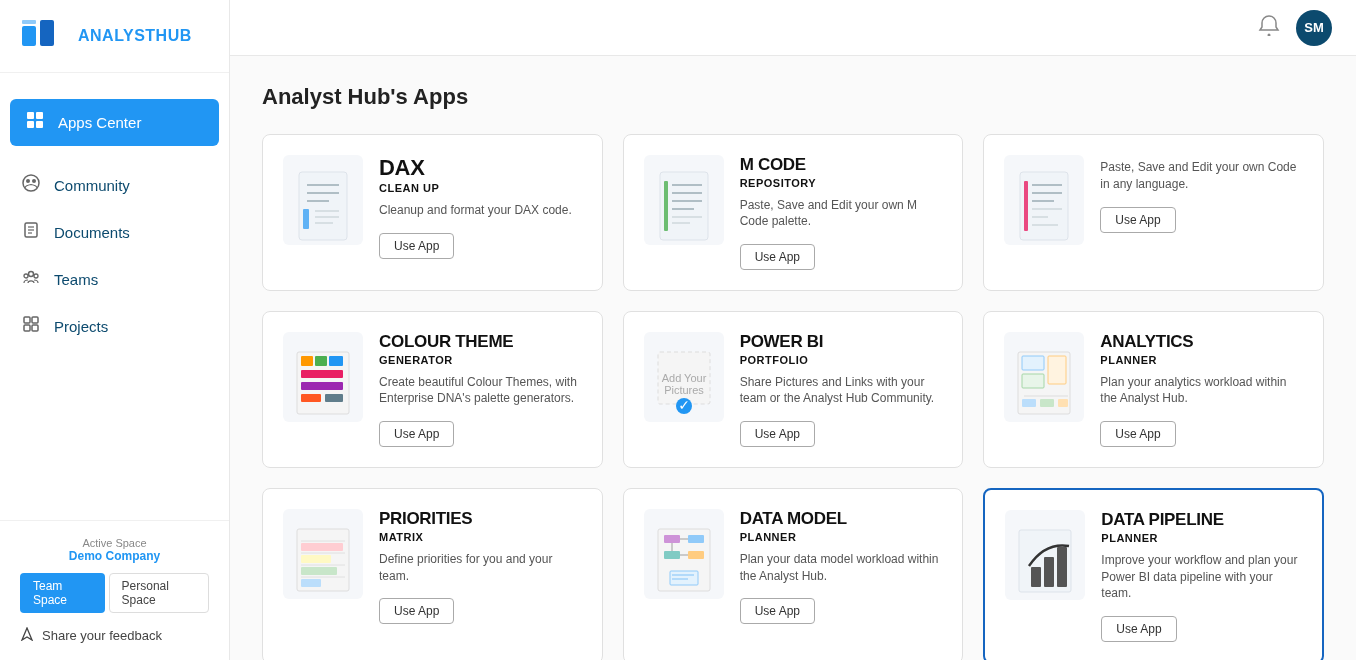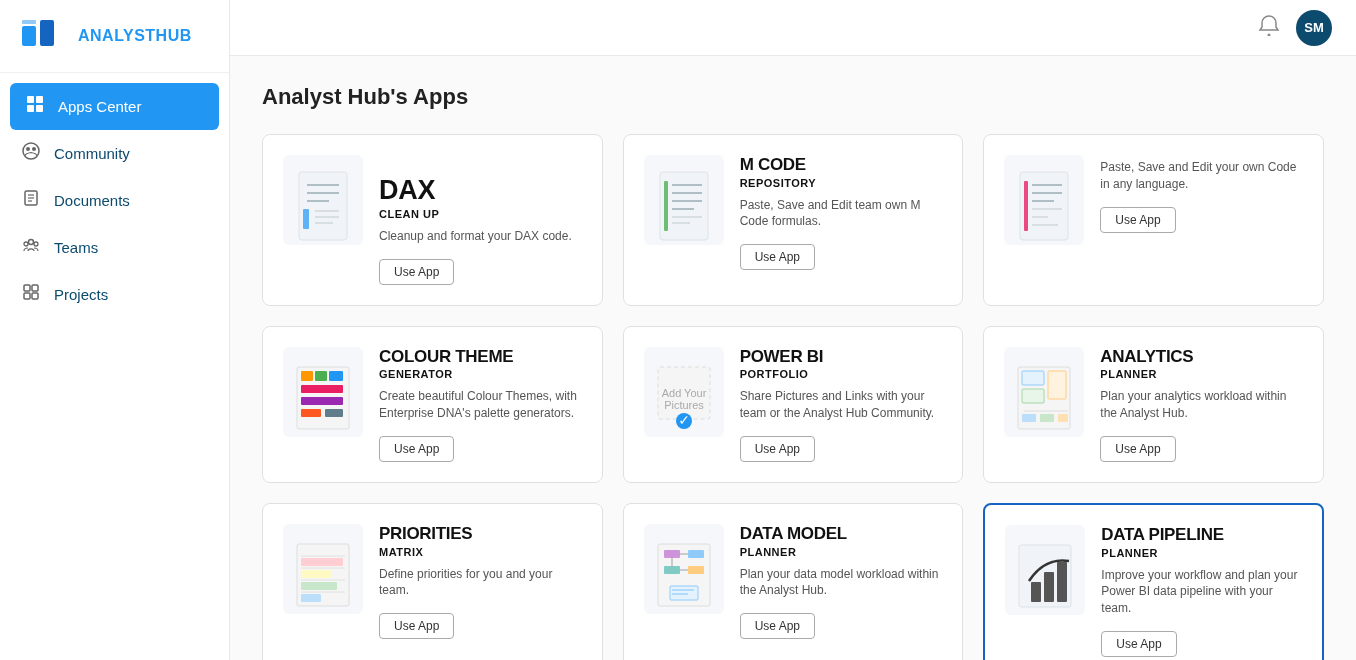--- a/index.html
+++ b/index.html
@@ -46,21 +46,21 @@
       cursor: pointer;
       font-size: 15px;
       color: #0c4a6e;
       border-radius: 0;
       text-decoration: none;
     }
     .nav-item.active {
       background: #2196f3;
       color: #fff;
       border-radius: 6px;
-      margin: 0 10px;
+      margin: 16px 10px;
       padding: 12px 14px;
     }
     .nav-item.active .nav-icon { color: #fff; }
     .nav-icon {
       font-size: 18px;
       width: 22px;
       text-align: center;
       color: #666;
     }
     .nav-label { font-weight: 500; }
@@ -200,21 +200,21 @@
       gap: 4px;
     }
     .app-name {
       font-size: 16px;
       font-weight: 900;
       color: #111;
       line-height: 1.15;
       text-transform: uppercase;
       letter-spacing: -0.3px;
     }
-    .app-name.large { font-size: 27px; margin-top: 20px; }
+    .app-name.large { font-size: 22px; }
     .app-name.medium { font-size: 17px; }
     .app-subtitle {
       font-size: 11px;
       font-weight: 700;
       color: #111;
       text-transform: uppercase;
       letter-spacing: 0.5px;
       margin-top: -2px;
     }
     .app-desc {
@@ -312,20 +312,36 @@
             <rect x="2" y="2" width="6" height="6" rx="1" fill="none" stroke="#666" stroke-width="1.5"></rect>
             <rect x="10" y="2" width="6" height="6" rx="1" fill="none" stroke="#666" stroke-width="1.5"></rect>
             <rect x="2" y="10" width="6" height="6" rx="1" fill="none" stroke="#666" stroke-width="1.5"></rect>
             <rect x="10" y="10" width="6" height="6" rx="1" fill="none" stroke="#666" stroke-width="1.5"></rect>
           </svg>
       </span>
       <span class="nav-label">Projects</span>
     </div>
   </div>
 
+  <div class="sidebar-bottom">
+    <div class="active-space-label">Active Space</div>
+    <div class="active-space-company">Demo Company</div>
+    <div class="space-tabs">
+      <div class="space-tab active-tab">Team Space</div>
+      <div class="space-tab inactive-tab">Personal Space</div>
+    </div>
+    <div class="feedback-item">
+      <span class="feedback-icon">
+        <svg width="14" height="14" viewBox="0 0 14 14">
+            <polygon points="7,1 2,13 7,10 12,13" fill="none" stroke="#444" stroke-width="1.3"></polygon>
+          </svg>
+      </span>
+      <span>Share your feedback</span>
+    </div>
+  </div>
 </nav>
 
 <div class="main-content">
 
   <header class="topbar">
     <span class="topbar-bell">
       <svg width="22" height="22" viewBox="0 0 22 22">
           <path d="M11 2a7 7 0 0 1 7 7v4l2 3H2l2-3V9a7 7 0 0 1 7-7z" fill="none" stroke="#888" stroke-width="1.5"></path>
           <line x1="11" y1="20" x2="11" y2="22" stroke="#888" stroke-width="1.5"></line>
           <circle cx="11" cy="21" r="1.5" fill="#888"></circle>
@@ -369,21 +385,21 @@
             <line x1="22" y1="26" x2="52" y2="26" stroke="#b0bec5" stroke-width="2"></line>
             <line x1="22" y1="34" x2="52" y2="34" stroke="#b0bec5" stroke-width="2"></line>
             <line x1="22" y1="42" x2="44" y2="42" stroke="#b0bec5" stroke-width="2"></line>
             <line x1="22" y1="50" x2="52" y2="50" stroke="#cfd8dc" stroke-width="1.5"></line>
             <line x1="22" y1="56" x2="40" y2="56" stroke="#cfd8dc" stroke-width="1.5"></line>
           </svg>
         </div>
         <div class="app-info">
           <div class="app-name medium">M CODE</div>
           <div class="app-subtitle">REPOSITORY</div>
-          <div class="app-desc">Paste, Save and Edit team own M Code formulas.</div>
+          <div class="app-desc">Paste, Save and Edit your own M Code palette.</div>
           <button class="use-app-btn">Use App</button>
         </div>
       </div>
 
       <div class="app-card">
         <div class="app-icon-container">
           <svg width="68" height="78" viewBox="0 0 68 78">
             <rect x="10" y="5" width="48" height="68" rx="3" fill="#f0f4f8" stroke="#dde3ea" stroke-width="1"></rect>
             <rect x="14" y="14" width="4" height="50" rx="1" fill="#e91e63" opacity="0.8"></rect>
             <line x1="22" y1="18" x2="52" y2="18" stroke="#b0bec5" stroke-width="2"></line>

